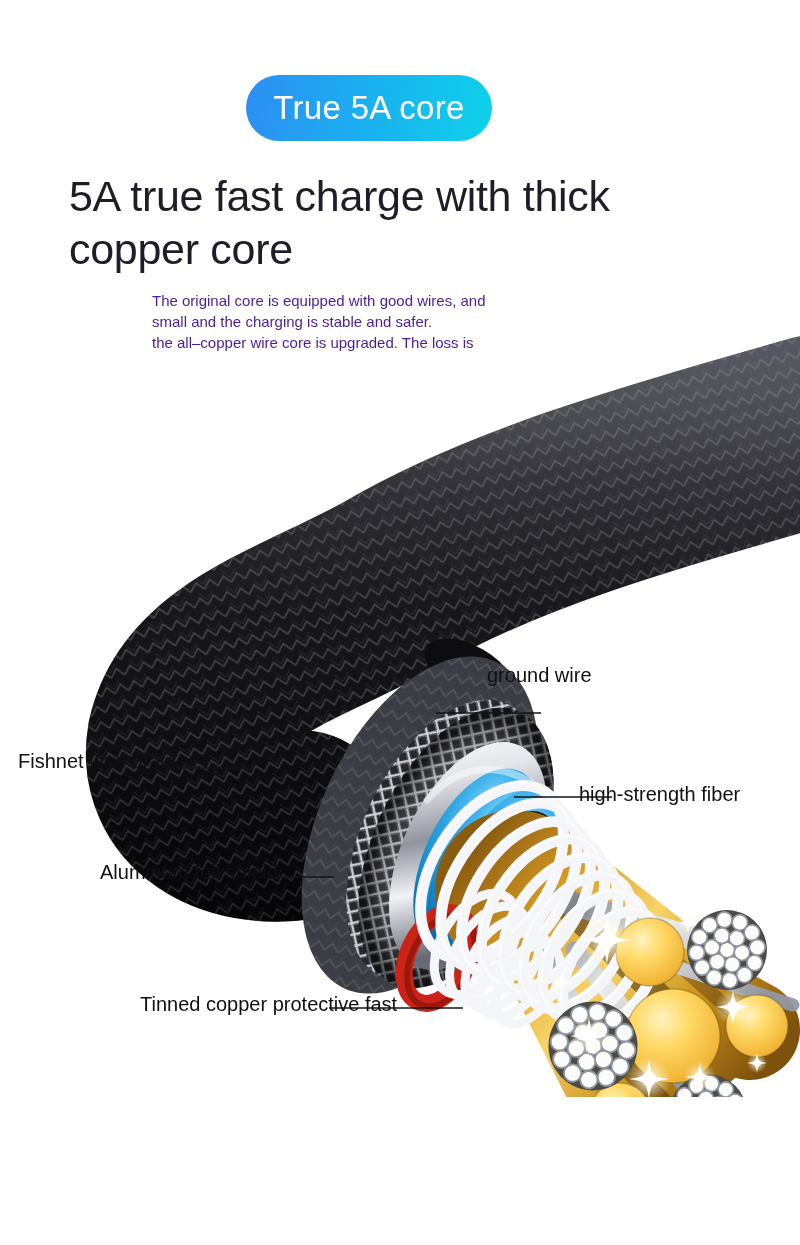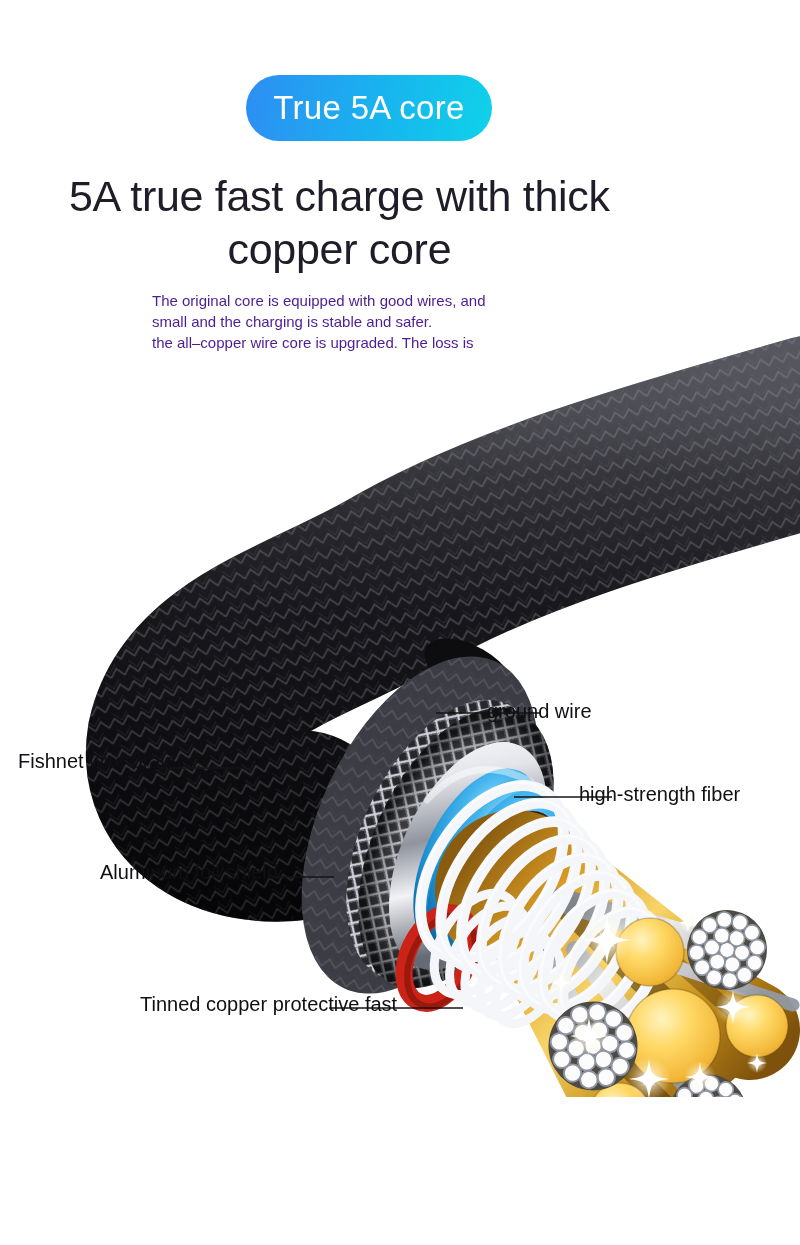--- a/index.html
+++ b/index.html
@@ -9,31 +9,31 @@
   }
   .art{position:absolute;left:0;top:0;width:800px;height:1245px;}
   .badge{
     position:absolute;left:246px;top:75px;width:246px;height:66px;
     border-radius:33px;display:flex;align-items:center;justify-content:center;
     background:linear-gradient(100deg,#2d8ef3 0%,#18b4ef 55%,#0fd2e9 100%);
     color:#ffffff;font-size:33px;font-weight:400;letter-spacing:.3px;
   }
   .headline{
     position:absolute;left:69px;top:170px;
-    color:#201d29;font-size:43px;line-height:53px;font-weight:500;letter-spacing:-.3px;text-align:center;
+    color:#201d29;font-size:43px;line-height:53px;font-weight:500;letter-spacing:-.3px;
   }
   .desc{
     position:absolute;left:152px;top:290px;
     color:#4c1d95;font-size:15px;line-height:21px;font-weight:400;white-space:nowrap;
   }
   .callout{
     position:absolute;color:#101014;font-size:20px;font-weight:400;
     white-space:nowrap;z-index:3;
   }
-  #co-ground{left:487px;top:700px;}
+  #co-ground{left:487px;top:664px;}
   #co-fishnet{left:18px;top:750px;}
   #co-fiber{left:579px;top:783px;text-align:right;}
   #co-foil{left:100px;top:861px;}
   #co-tinned{left:140px;top:993px;}
 </style>
 </head>
 <body>
 
 <div class="canvas">
 

